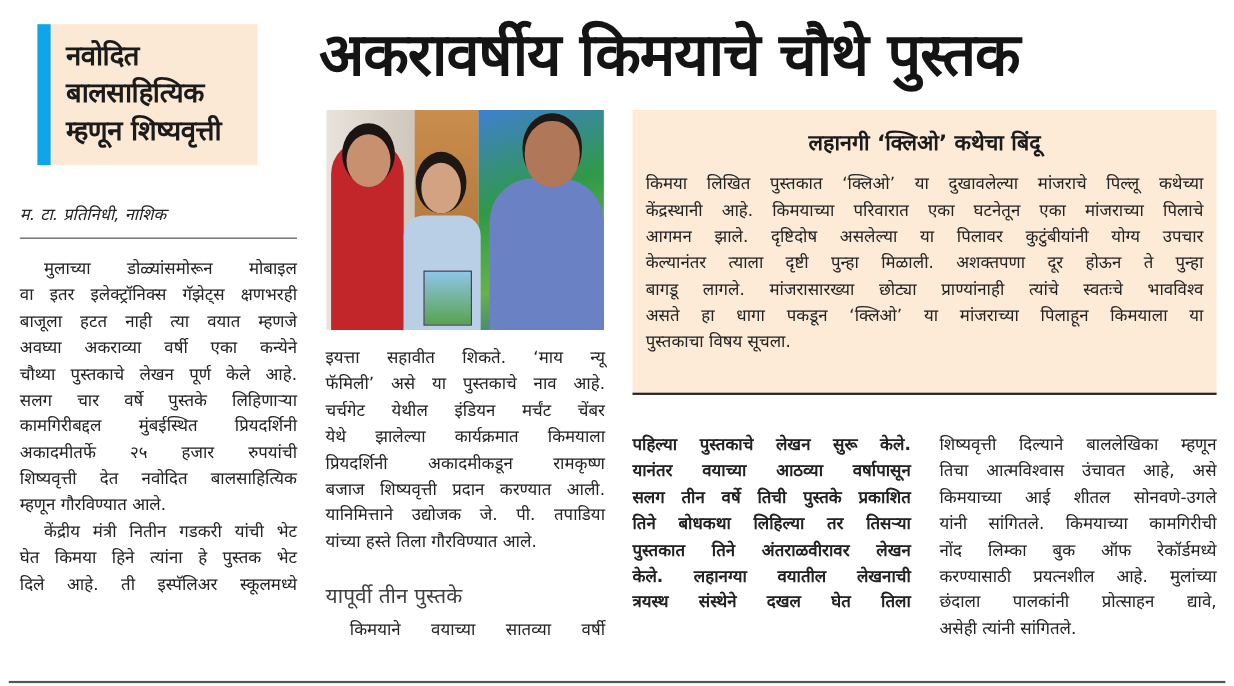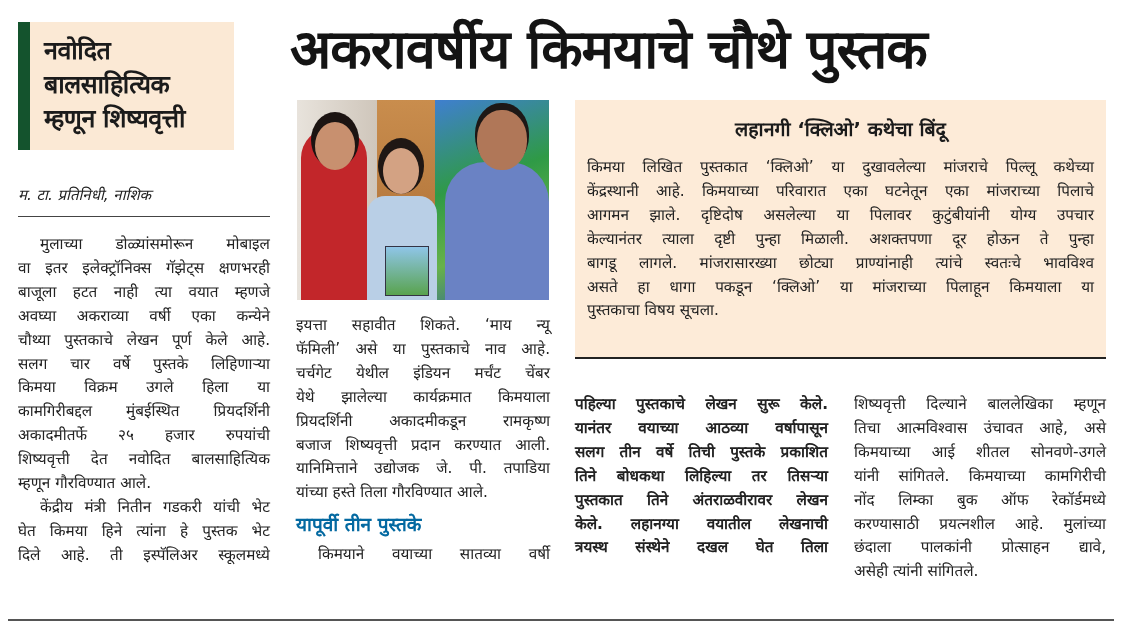--- a/index.html
+++ b/index.html
@@ -1,21 +1,21 @@
 <!DOCTYPE html>
 <html><head>
   <meta charset="utf-8">
   <style>
     * { box-sizing: border-box; margin: 0; padding: 0; }
     html, body { width: 1122px; height: 624px; background: #ffffff; overflow: hidden; }
     body { position: relative; font-family: "DejaVu Sans", "Liberation Sans", sans-serif; color: #1a1a1a; }
 
     .kicker {
-      position: absolute; left: 18px; top: 22px; width: 216px; height: 128px;
-      background: #fbe9d5; border-left: 12px solid #14532d;
+      position: absolute; left: 34px; top: 22px; width: 200px; height: 128px;
+      background: #fbe9d5; border-left: 12px solid #0ea5e9;
       padding: 12px 0 0 14px;
     }
     .kicker-line { display: block; font-size: 25px; font-weight: bold; line-height: 34px; color: #1b1b1b; letter-spacing: -0.5px; }
 
     .headline {
       position: absolute; left: 290px; top: 18px; width: 826px; height: 64px;
       font-size: 54px; font-weight: bold; line-height: 64px; color: #141414;
       letter-spacing: -1px; white-space: nowrap;
     }
 
@@ -28,21 +28,21 @@
     .col { position: absolute; font-size: 15.3px; line-height: 23.9px; color: #222; text-align: justify; }
     .col .line { display: block; white-space: nowrap; text-align-last: justify; text-align: justify; }
     .col .line.last { text-align-last: left; }
     .col .line.indent { padding-left: 22px; }
 
     .col1 { left: 18px; top: 233px; width: 252px; }
     .col2 { left: 296px; top: 314px; width: 254px; }
     .col3 { left: 575px; top: 393px; width: 253px; font-weight: bold; }
     .col4 { left: 854px; top: 393px; width: 252px; }
 
-    .subhead { display: block; font-size: 19px; font-weight: bold; line-height: 30px; margin-top: 4px; margin-bottom: 4px; color: #0369a1; }
+    .subhead { display: block; font-size: 19px; font-weight: normal; line-height: 30px; margin-top: 22px; margin-bottom: 4px; color: #404040; }
 
     .photo {
       position: absolute; left: 297px; top: 100px; width: 252px; height: 200px;
       overflow: hidden; background: #d9d2c4;
     }
     .photo .bg-left { position: absolute; left: 0; top: 0; width: 80px; height: 200px; background: linear-gradient(90deg,#e8e3dc,#cfc6bb); }
     .photo .bg-mid { position: absolute; left: 80px; top: 0; width: 58px; height: 200px; background: linear-gradient(180deg,#c98d4d,#a86a33); }
     .photo .bg-right { position: absolute; left: 138px; top: 0; width: 114px; height: 200px; background: linear-gradient(160deg,#3f7fd0 0%,#2f9a46 40%,#67b24a 70%,#2c5f9f 100%); }
     .photo .woman { position: absolute; left: 4px; top: 28px; width: 66px; height: 172px; background: #c2262a; border-radius: 30px 30px 0 0; }
     .photo .woman-head { position: absolute; left: 18px; top: 22px; width: 40px; height: 48px; background: #c8906f; border-radius: 50%; box-shadow: 0 -6px 0 4px #1c1412; }
@@ -79,21 +79,20 @@
 <div class="byline">म. टा. प्रतिनिधी, नाशिक</div>
 <div class="byline-rule"></div>
 
 <div class="col col1">
   <span class="line indent">मुलाच्या डोळ्यांसमोरून मोबाइल</span>
   <span class="line">वा इतर इलेक्ट्रॉनिक्स गॅझेट्स क्षणभरही</span>
   <span class="line">बाजूला हटत नाही त्या वयात म्हणजे</span>
   <span class="line">अवघ्या अकराव्या वर्षी एका कन्येने</span>
   <span class="line">चौथ्या पुस्तकाचे लेखन पूर्ण केले आहे.</span>
   <span class="line">सलग चार वर्षे पुस्तके लिहिणाऱ्या</span>
-  <span class="line">किमया विक्रम उगले हिला या</span>
   <span class="line">कामगिरीबद्दल मुंबईस्थित प्रियदर्शिनी</span>
   <span class="line">अकादमीतर्फे २५ हजार रुपयांची</span>
   <span class="line">शिष्यवृत्ती देत नवोदित बालसाहित्यिक</span>
   <span class="line last">म्हणून गौरविण्यात आले.</span>
   <span class="line indent">केंद्रीय मंत्री नितीन गडकरी यांची भेट</span>
   <span class="line">घेत किमया हिने त्यांना हे पुस्तक भेट</span>
   <span class="line">दिले आहे. ती इस्पॅलिअर स्कूलमध्ये</span>
 </div>
 
 <div class="photo">

